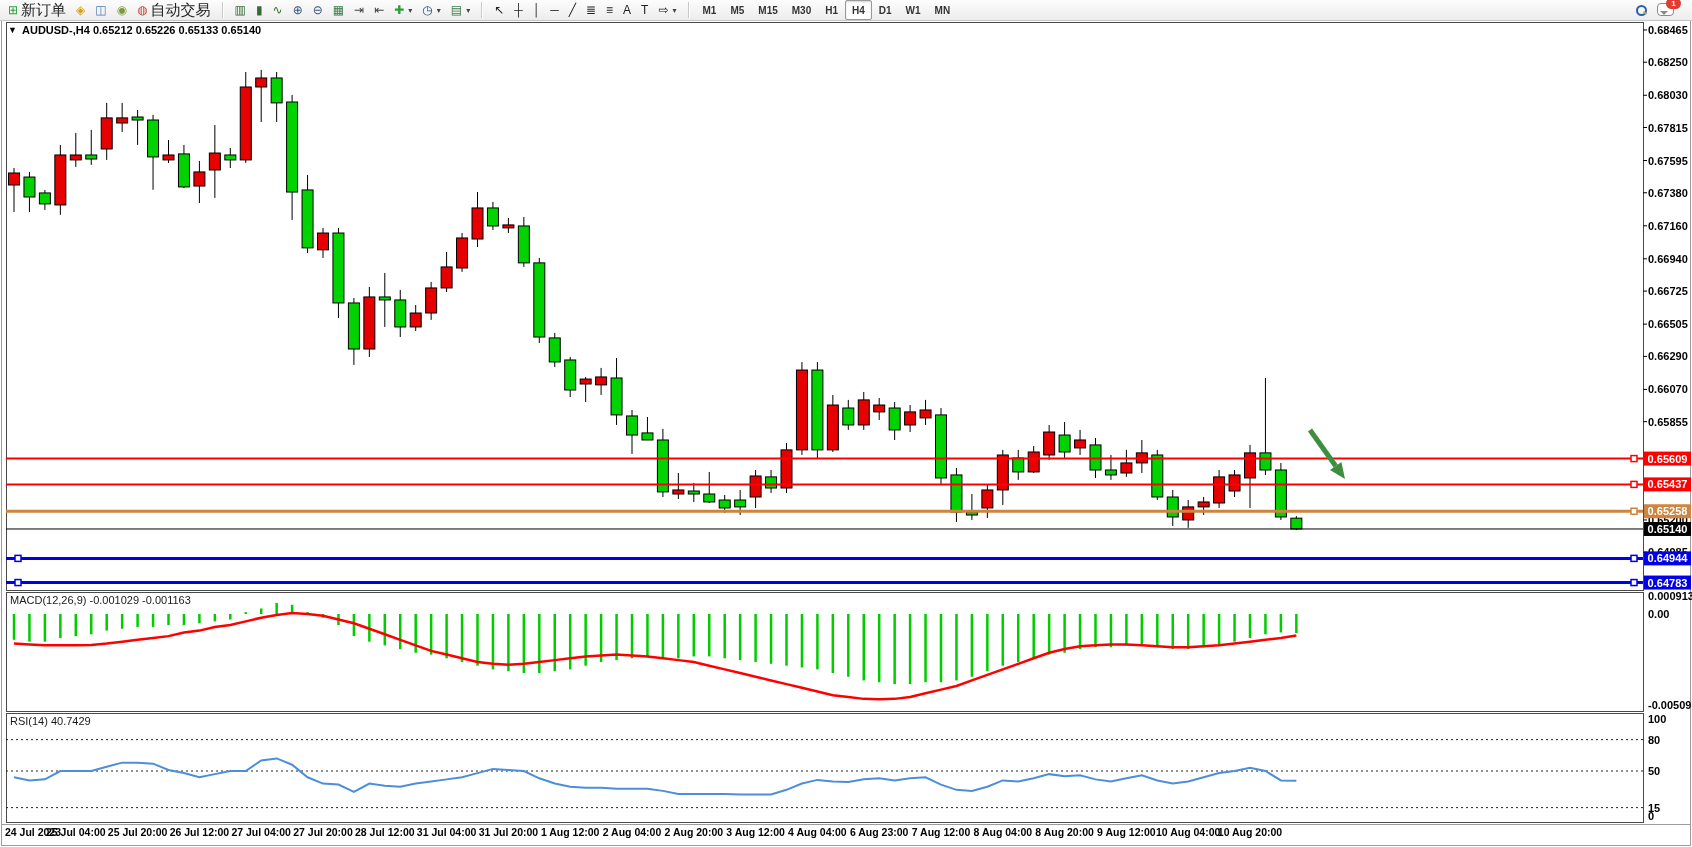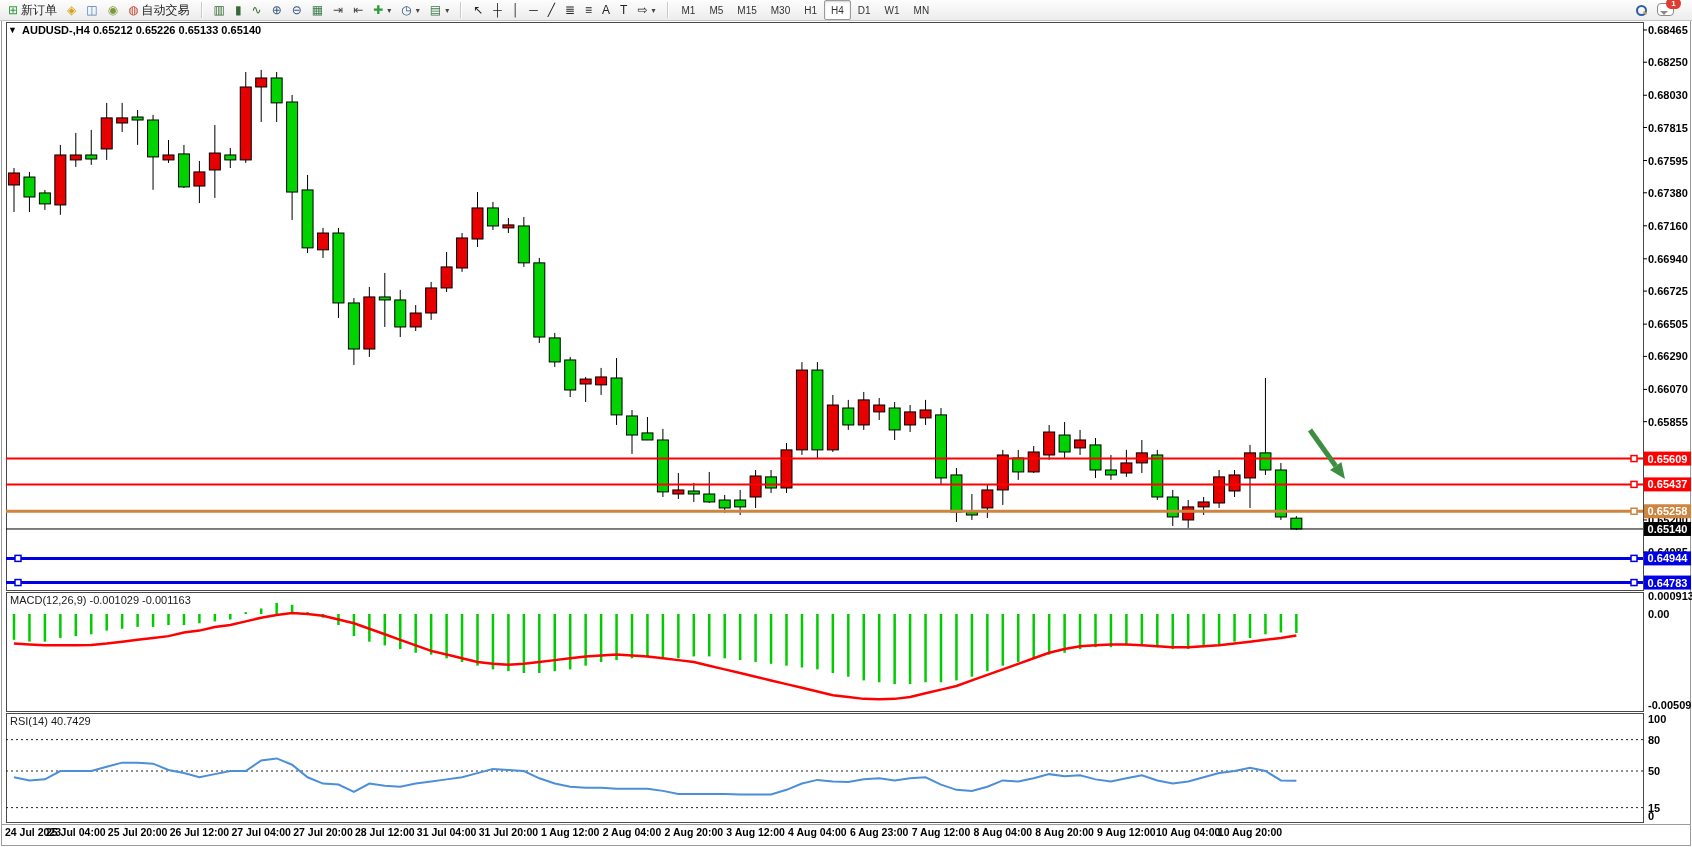--- a/index.html
+++ b/index.html
@@ -7,22 +7,22 @@
   
   .toolbar{position:absolute;left:0;top:0;width:1692px;height:20px;
     background:linear-gradient(#fdfdfd,#ececec);border-bottom:1px solid #c6c6c6;
     display:flex;align-items:center;font-size:11px;color:#222;user-select:none;}
   .tb-group{display:flex;align-items:center;height:20px;padding:0 3px;}
   .tb-sep{width:0;height:16px;border-left:1px solid #c9c9c9;border-right:1px solid #ffffff;margin:0 3px;}
   .tb-btn{display:flex;align-items:center;gap:3px;padding:1px 4px;height:16px;border:1px solid transparent;border-radius:2px;cursor:default;white-space:nowrap;}
   .tb-btn .glyph{font-size:12px;line-height:14px;}
   .tb-btn .caret{font-size:8px;color:#444;margin-left:1px;}
   .tb-btn.active{background:#ffffff;border:1px solid #9a9a9a;box-shadow:inset 0 1px 2px rgba(0,0,0,.18);}
-  .tf-btn{padding:1px 6px;font-weight:normal;font-size:10px;color:#333;}
-  .tb-label{font-size:12px;color:#222;}
+  .tf-btn{padding:1px 6px;font-weight:bold;font-size:10px;color:#333;}
+  .tb-label{font-size:15px;color:#222;}
   .search-shape{position:relative;width:12px;height:12px;display:inline-block;}
   .search-shape::before{content:"";position:absolute;left:1px;top:1px;width:7px;height:7px;border:2px solid #2b5fa5;border-radius:50%;}
   .search-shape::after{content:"";position:absolute;left:8px;top:8px;width:4px;height:2px;background:#caa34a;transform:rotate(45deg);}
   .bubble-shape{position:relative;width:15px;height:11px;display:inline-block;background:#fff;border:1px solid #8a8a8a;border-radius:4px;}
   .bubble-shape::after{content:"";position:absolute;left:2px;bottom:-4px;width:0;height:0;border:4px solid transparent;border-top-color:#8a8a8a;}
   .badge{position:absolute;right:-7px;top:-5px;min-width:11px;height:11px;border-radius:6px;background:#e03c31;color:#fff;
     font-size:8px;font-weight:bold;text-align:center;line-height:11px;padding:0 2px;}
   .chat-wrap{position:relative;margin-right:10px;}
   svg text{font-family:"Liberation Sans",sans-serif;}
 </style>

